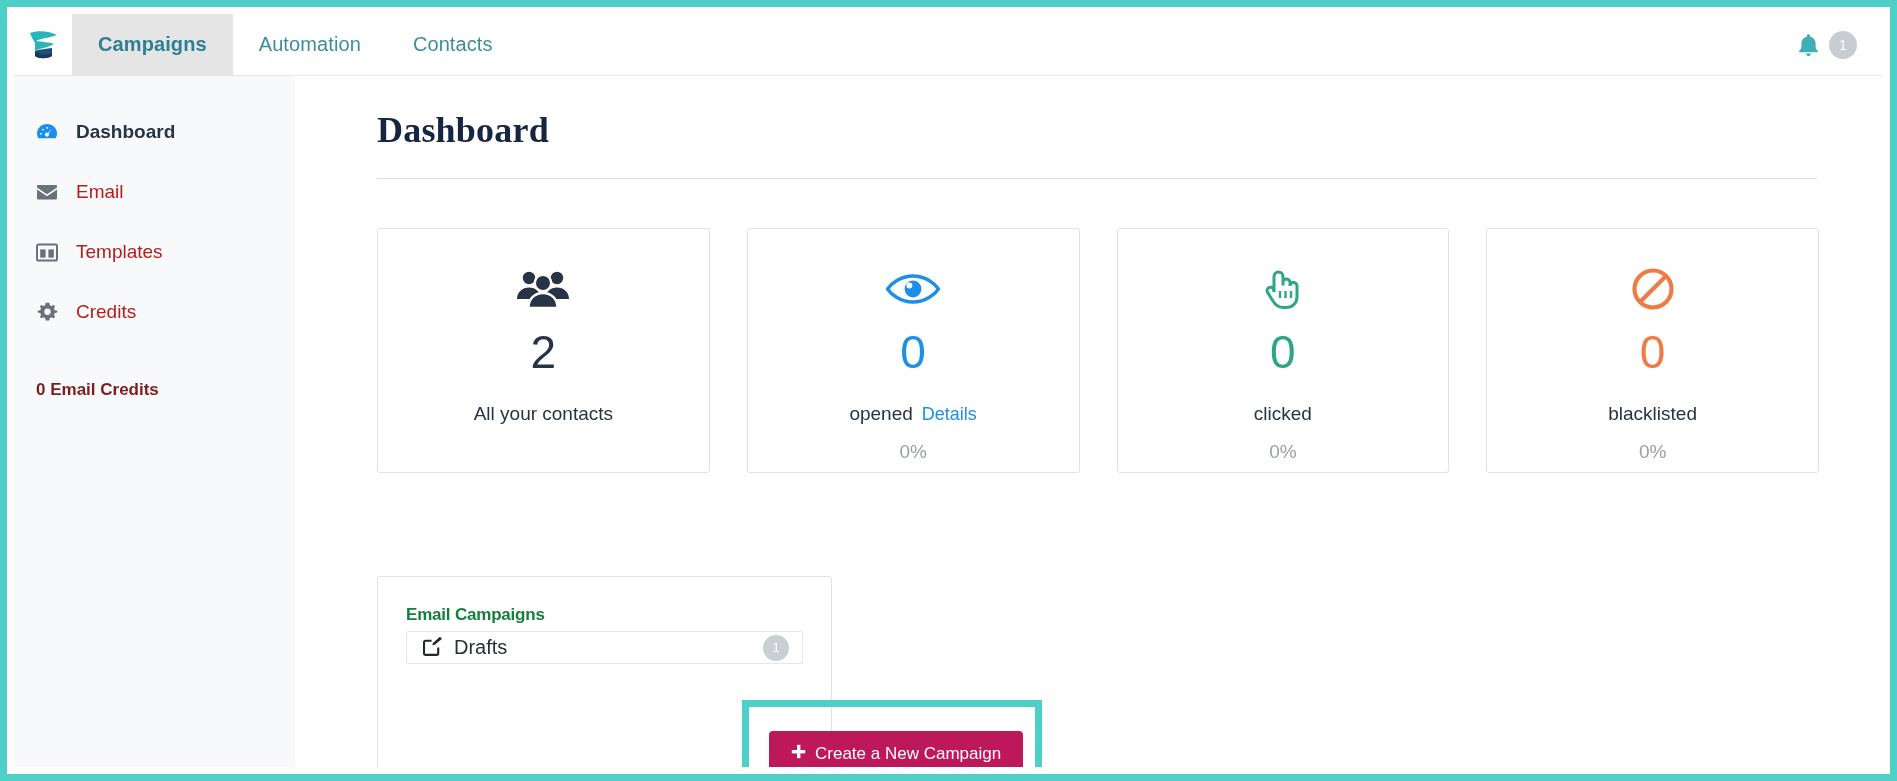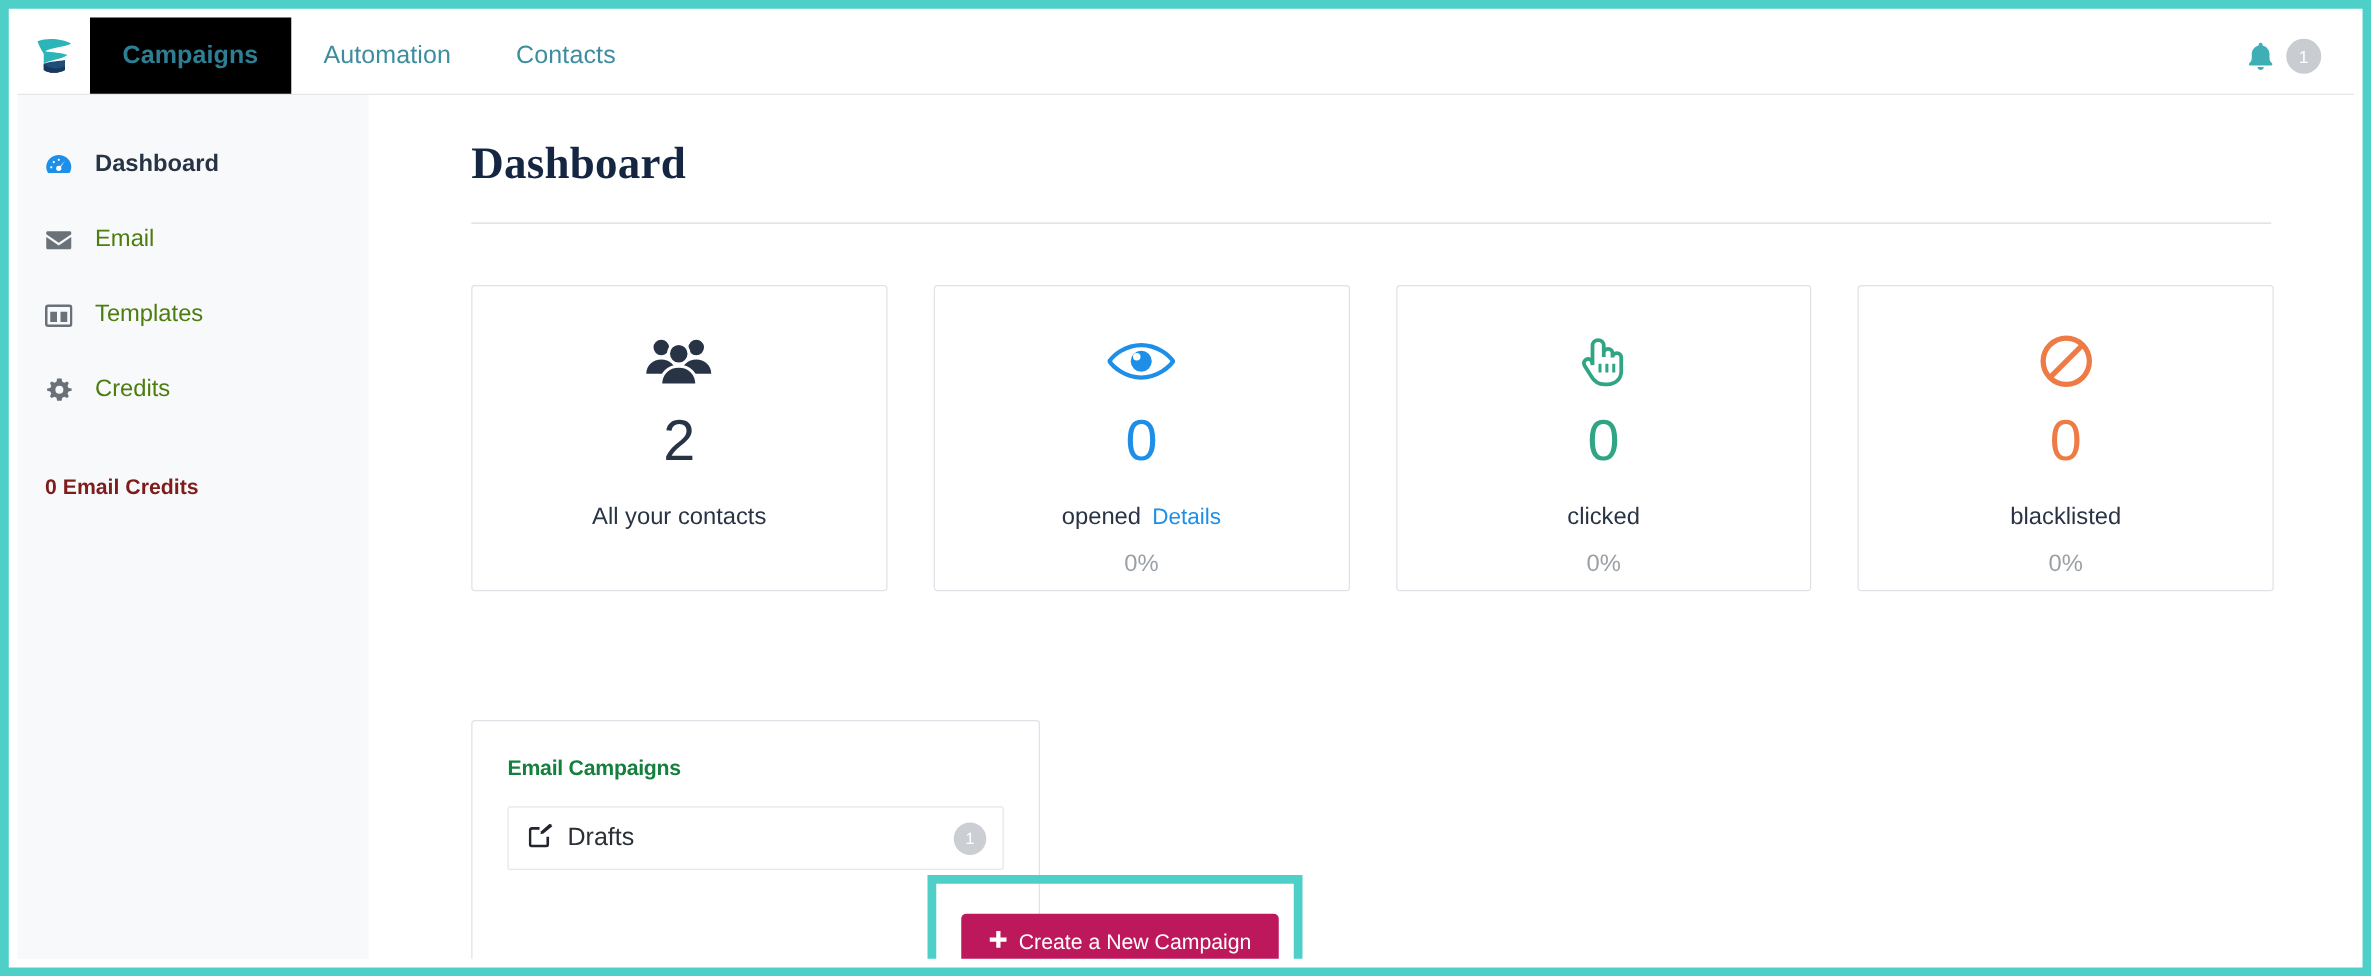--- a/index.html
+++ b/index.html
@@ -45,21 +45,21 @@
     display: flex;
     align-items: center;
     padding: 0 26px;
     font-size: 20px;
     color: #3E8D9E;
     letter-spacing: .1px;
     cursor: pointer;
     white-space: nowrap;
   }
   .nav-tab.active {
-    background: #000000;
+    background: #e5e5e5;
     color: #2E7F93;
     font-weight: bold;
   }
 
   #nav-right {
     display: flex;
     align-items: center;
     padding-right: 26px;
     gap: 10px;
   }
@@ -93,21 +93,21 @@
     gap: 18px;
     cursor: pointer;
   }
   .side-icon {
     width: 22px;
     display: flex;
     align-items: center;
     justify-content: center;
     flex: none;
   }
-  .side-label { font-size: 19px; color: #4d7c0f; }
+  .side-label { font-size: 19px; color: #b91c1c; }
   .side-item.active .side-label { color: #283445; font-weight: bold; }
 
   #credits {
     margin-top: 38px;
     padding-left: 22px;
     font-size: 17px;
     font-weight: bold;
     color: #7f1d1d;
   }
 
@@ -193,22 +193,22 @@
     background: #ffffff;
     padding: 28px 28px 0 28px;
   }
   #campaigns-title {
     font-size: 17px;
     font-weight: bold;
     color: #15803d;
     letter-spacing: -.2px;
   }
   #drafts-row {
-    margin-top: 20px;
-    height: 51px;
+    margin-top: 6px;
+    height: 33px;
     border: 1px solid #E4E6EA;
     border-radius: 2px;
     display: flex;
     align-items: center;
     padding: 0 13px 0 16px;
     gap: 11px;
     cursor: pointer;
   }
   #drafts-label { font-size: 20px; color: #2B2F36; flex: 1; }
   #drafts-badge {

